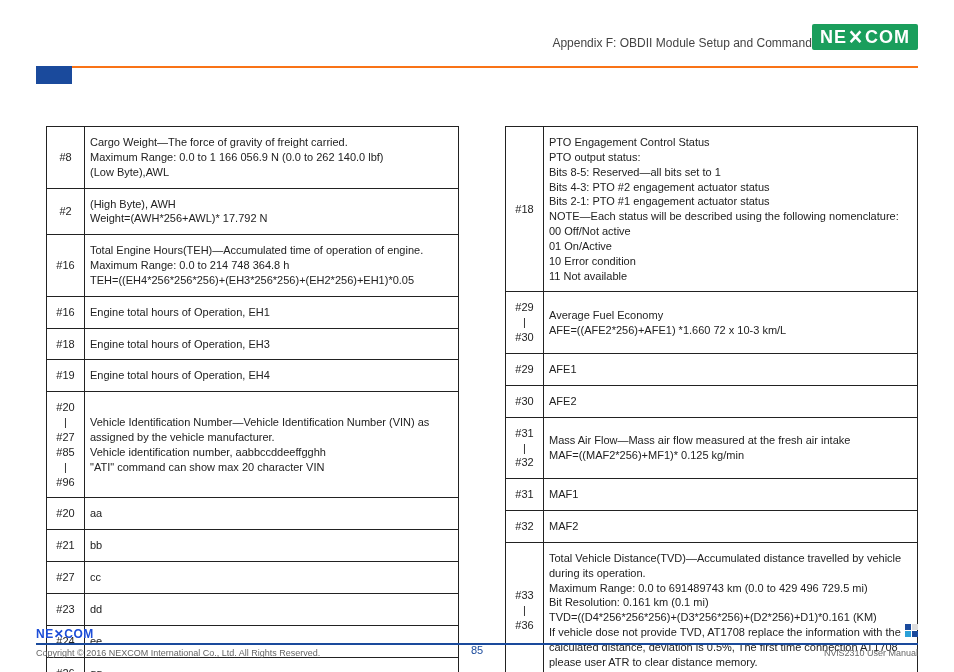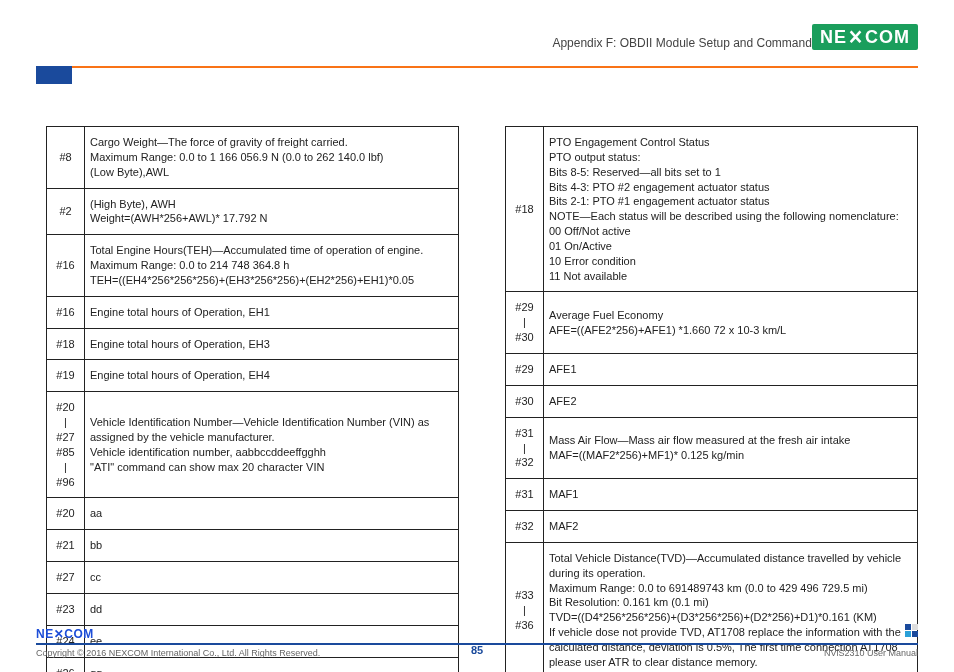--- a/index.html
+++ b/index.html
@@ -92,21 +92,21 @@
     color: #1d4ed8;
     font-weight: bold;
     font-size: 12px;
     letter-spacing: 0.5px;
     margin-bottom: 2px;
   }
   .footer-center {
     position: absolute;
     left: 50%;
     transform: translateX(-50%);
-    font-weight: bold;
+    font-weight: normal;
     color: #1a4a9c;
     font-size: 11px;
     bottom: 2px;
   }
   .footer-icon {
     position:absolute;
     right:0;
     top:-4px;
     width:14px;
     height:14px;

